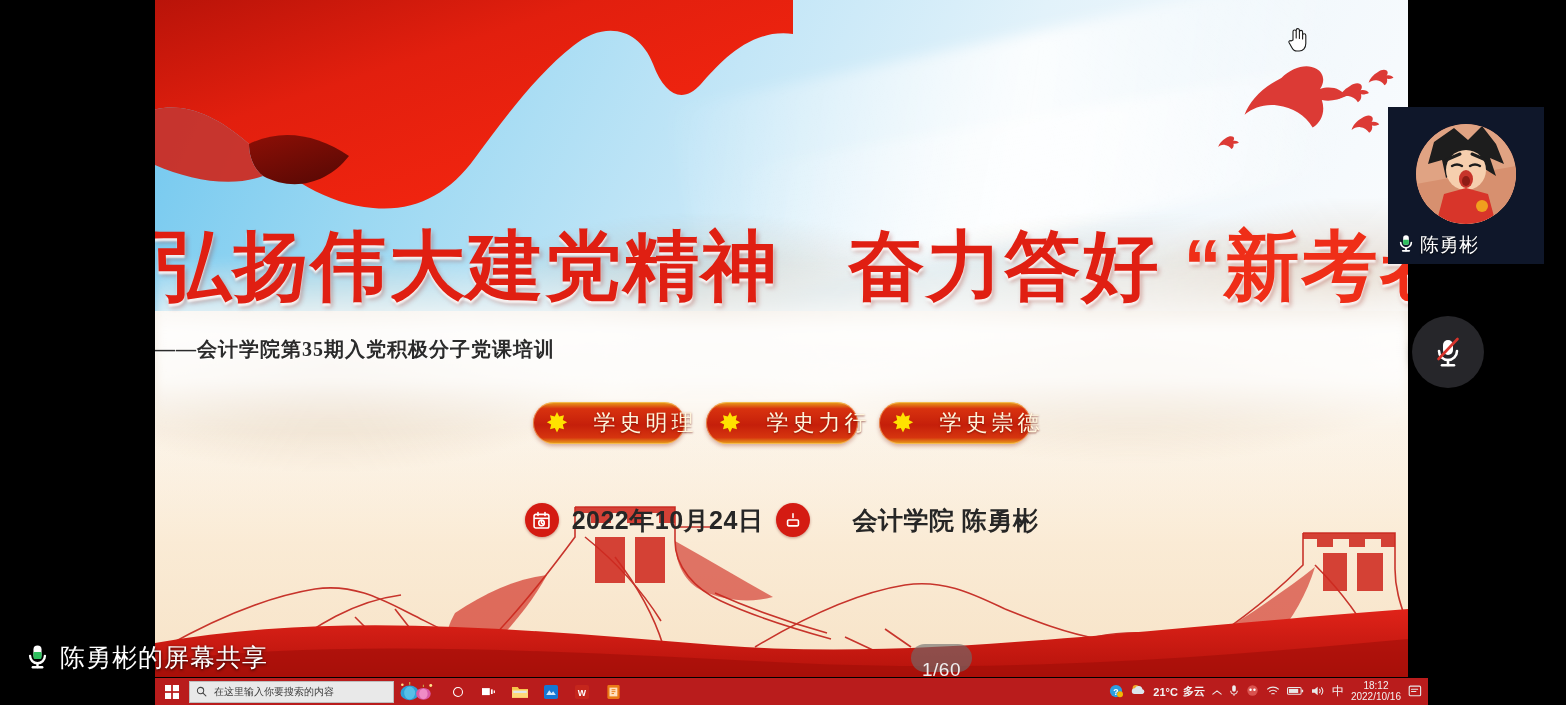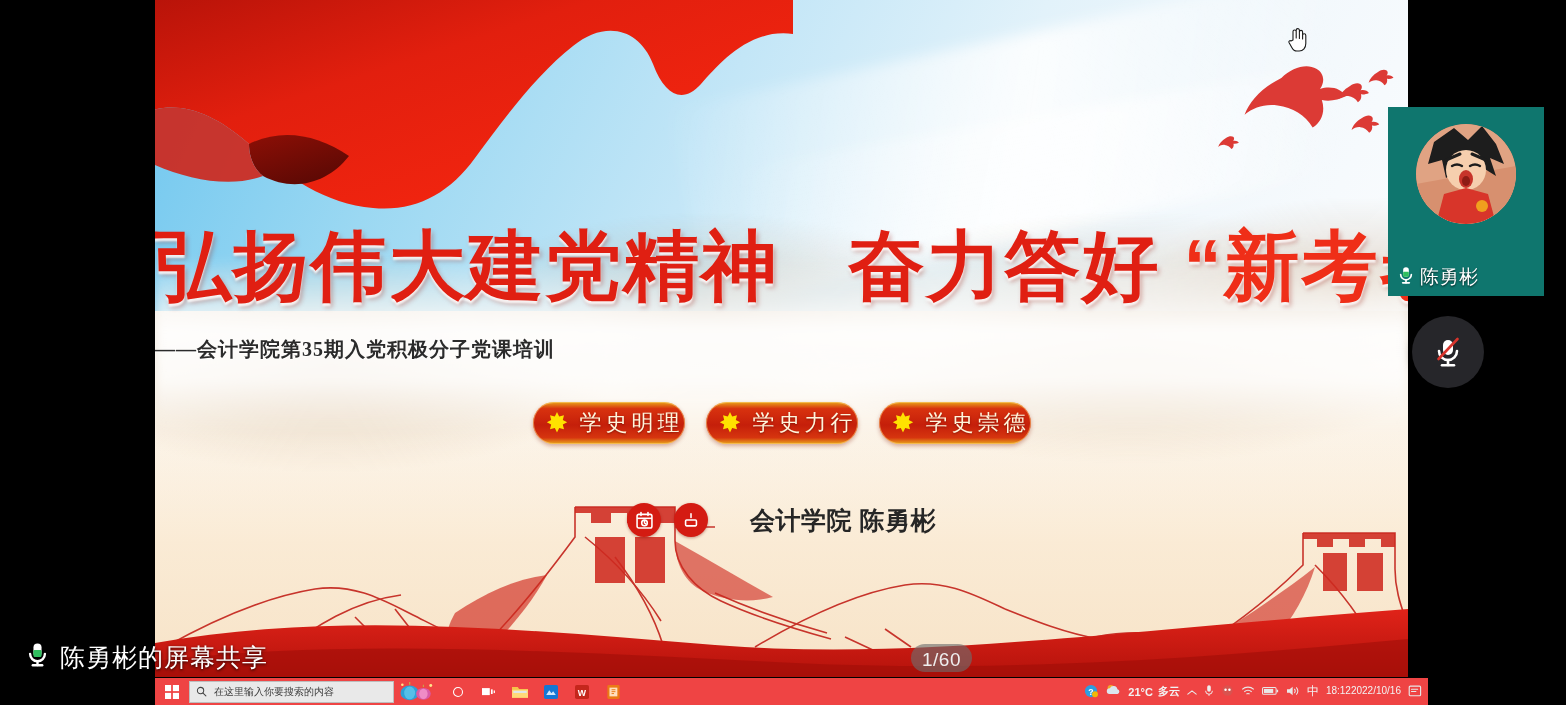--- a/index.html
+++ b/index.html
@@ -69,21 +69,21 @@
   .title .quoted{color:#ef2e18;}
   .subtitle{
     position:absolute;left:0;right:0;top:336px;text-align:left;
     font-weight:bold;font-size:20px;color:#2b2b2b;letter-spacing:1px;
     text-shadow:0 1px 1px rgba(255,255,255,.8);white-space:nowrap;font-family:Liberation Serif, serif;
   }
   .pills{
     position:absolute;left:0;right:0;top:402px;display:flex;justify-content:center;gap:21px;
   }
   .pill{
-    display:flex;align-items:center;gap:11px;
+    display:flex;align-items:center;gap:25px;
     width:152px;height:42px;box-sizing:border-box;padding:0 0 0 12px;
     border-radius:21px;
     background:linear-gradient(to bottom,#e8a41a 0%,#d8320f 16%,#c51f0a 55%,#d6350f 85%,#e9a81d 100%);
     box-shadow:0 2px 4px rgba(140,30,10,.35), inset 0 0 0 1px rgba(255,210,120,.55);
   }
   .pill .star{width:24px;height:24px;flex:0 0 24px;position:relative;}
   .pill .ptext{
     font-size:22px;color:#fff5dc;font-weight:500;letter-spacing:4px;
     font-family:"Liberation Serif","DejaVu Serif",serif;
     text-shadow:0 1px 2px rgba(110,15,5,.7);
@@ -92,74 +92,74 @@
   .meta{
     position:absolute;left:0;right:0;top:503px;display:flex;justify-content:center;align-items:center;gap:13px;
     font-weight:bold;font-size:25px;color:#262626;letter-spacing:.5px;white-space:nowrap;
   }
   .meta .circ{width:34px;height:34px;border-radius:50%;background:#d41b12;display:flex;align-items:center;justify-content:center;flex:0 0 34px;box-shadow:0 1px 3px rgba(120,15,8,.4);}
   .meta .gap{width:16px;}
 
   
   .counter{
     position:absolute;left:756px;top:644px;
-    min-width:54px;height:28px;padding:2px 11px;box-sizing:border-box;
+    min-width:54px;height:28px;padding:12px 11px;box-sizing:border-box;
     border-radius:14px;background:rgba(110,110,110,.62);
     color:#efefef;font-size:19px;line-height:28px;text-align:center;
     letter-spacing:.5px;
   }
 
   
   .self-tile{
-    position:absolute;left:1388px;top:107px;width:156px;height:189px;
-    background:#0f766e;overflow:hidden;
+    position:absolute;left:1388px;top:107px;width:156px;height:157px;
+    background:#0f172a;overflow:hidden;
   }
   .self-tile .avatar{
     position:absolute;left:28px;top:17px;width:100px;height:100px;border-radius:50%;
     overflow:hidden;background:#d98a6b;
   }
   .self-tile .name-row{
     position:absolute;left:8px;bottom:6px;display:flex;align-items:center;gap:4px;
   }
   .self-tile .name{color:#fff;font-size:19px;letter-spacing:.5px;text-shadow:0 1px 2px rgba(0,0,0,.8);}
 
   .mic-btn{
     position:absolute;left:1412px;top:316px;width:72px;height:72px;border-radius:50%;
     background:#26262a;display:flex;align-items:center;justify-content:center;
     box-shadow:0 2px 8px rgba(0,0,0,.5);
   }
 
   .share-bar{
-    position:absolute;left:24px;top:641px;display:flex;align-items:flex-start;gap:9px;
+    position:absolute;left:24px;top:641px;display:flex;align-items:flex-end;gap:9px;
   }
   .share-bar .stext{
     color:#ffffff;font-size:25px;letter-spacing:1px;text-shadow:0 1px 3px rgba(0,0,0,.9);white-space:nowrap;
   }
 
   
   .cursor{position:absolute;left:1286px;top:26px;width:22px;height:26px;}
 
   
   .taskbar{
     position:absolute;left:155px;top:678px;width:1273px;height:27px;
-    background:#ef4444;display:flex;align-items:center;
+    background:#b91c1c;display:flex;align-items:center;
   }
   .tb-start{width:34px;height:27px;display:flex;align-items:center;justify-content:center;}
   .tb-search{
     width:205px;height:22px;background:#e9e9e9;display:flex;align-items:center;gap:7px;
     padding:0 6px;box-sizing:border-box;border:1px solid #bdbdbd;
   }
   .tb-search .sp{font-size:10px;color:#3c3c3c;white-space:nowrap;overflow:hidden;}
   .tb-lantern{width:46px;height:24px;display:flex;align-items:center;justify-content:center;}
   .tb-icons{display:flex;align-items:center;gap:3px;padding-left:4px;}
   .tb-ic{width:28px;height:25px;display:flex;align-items:center;justify-content:center;position:relative;}
   .tb-spacer{flex:1;}
   .tray{display:flex;align-items:center;gap:7px;padding-right:6px;color:#f2f2f2;font-size:11px;white-space:nowrap;}
   .tray .wx{display:flex;align-items:center;gap:5px;font-weight:bold;}
-  .tray .clock{display:flex;align-items:center;line-height:1.05;font-size:10px;}
+  .tray .clock{display:flex;flex-direction:column;align-items:center;line-height:1.05;font-size:10px;}
   .tray .ime{font-size:12px;}
 </style>
 </head>
 <body>
 
 <div class="screen">
 
   <div class="slide">
 
     <div class="sky"></div>
@@ -282,20 +282,21 @@
       <span class="circ">
         <svg viewBox="0 0 24 24" width="21" height="21" fill="none" stroke="#fff" stroke-width="1.8">
           <rect x="3.5" y="5" width="17" height="15.5" rx="2"></rect>
           <path d="M3.5 9.5 H20.5"></path>
             <path d="M8 2.8 V6.2" stroke-linecap="round"></path>
             <path d="M16 2.8 V6.2" stroke-linecap="round"></path>
           <circle cx="12" cy="14.8" r="3.2"></circle>
             <path d="M12 12.8 V14.8 L13.5 15.8" stroke-linecap="round"></path>
         </svg>
       </span>
+      <span>2022年10月24日</span>
       <span class="circ">
         <svg viewBox="0 0 24 24" width="20" height="20" fill="none" stroke="#fff" stroke-width="1.9" stroke-linecap="round">
           <path d="M12 4.5 V9"></path>
           <rect x="5.5" y="12" width="13" height="7" rx="1.2"></rect>
         </svg>
       </span>
       <span class="gap"></span>
       <span>会计学院 陈勇彬</span>
     </div>
 

